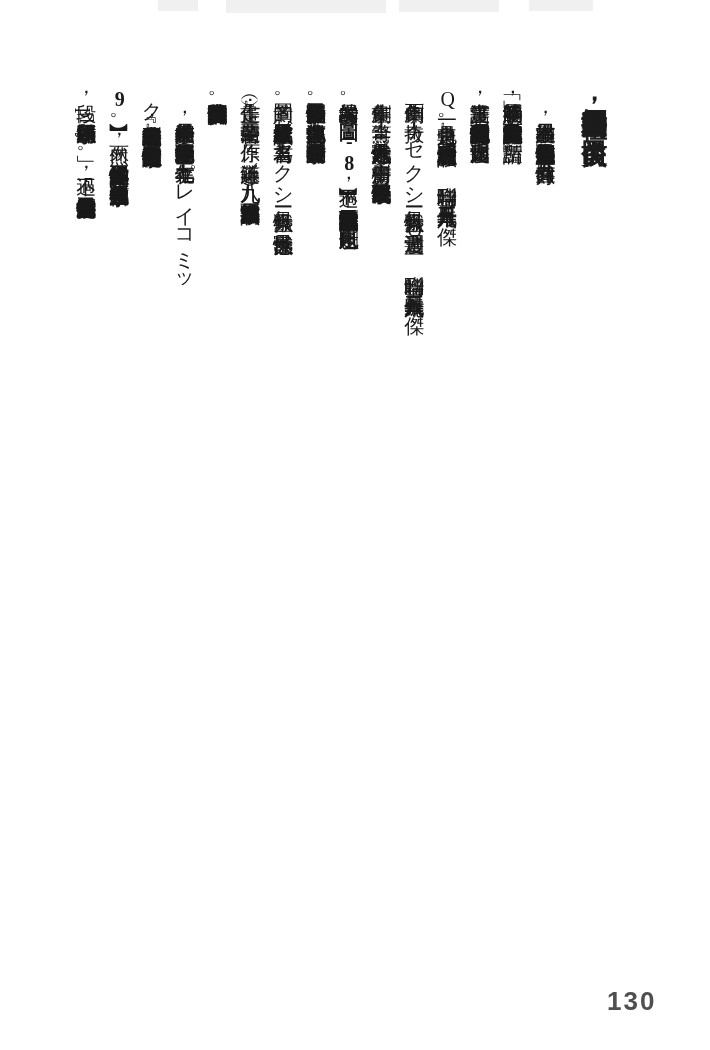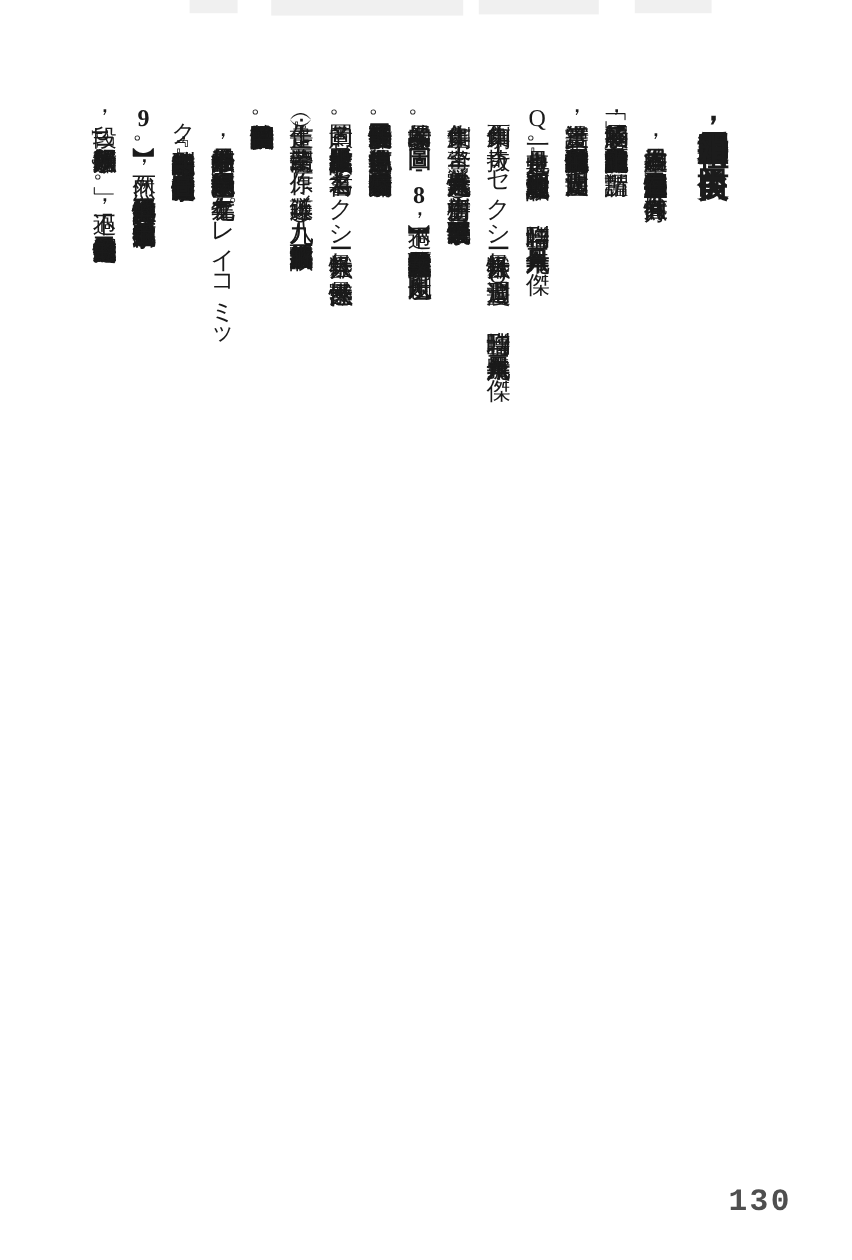--- a/index.html
+++ b/index.html
@@ -62,21 +62,21 @@
   }
   .col {  }
   .col.indent { text-indent: 20px; }
   .seg-bold { font-weight: 700; }
   .seg-sideways { text-orientation: sideways; letter-spacing: 0; }
 
   .page-number {
     position: absolute;
     top: 986px;
     left: 607px;
-    font-family: Liberation Mono, monospace;
+    font-family: Liberation Sans, sans-serif;
     font-weight: 700;
     font-size: 26px;
     letter-spacing: 2px;
     color: #4f4f4f;
   }
 </style>
 </head>
 <body>
 
 <div class="page">

